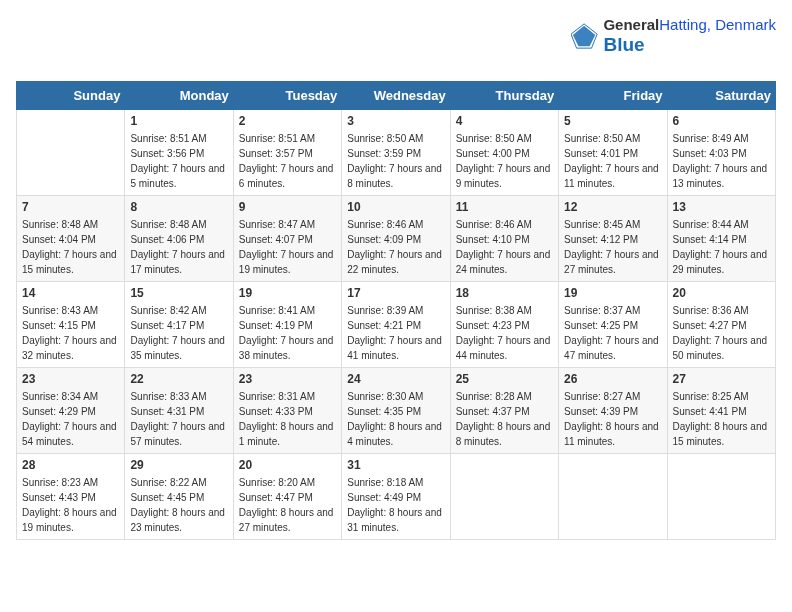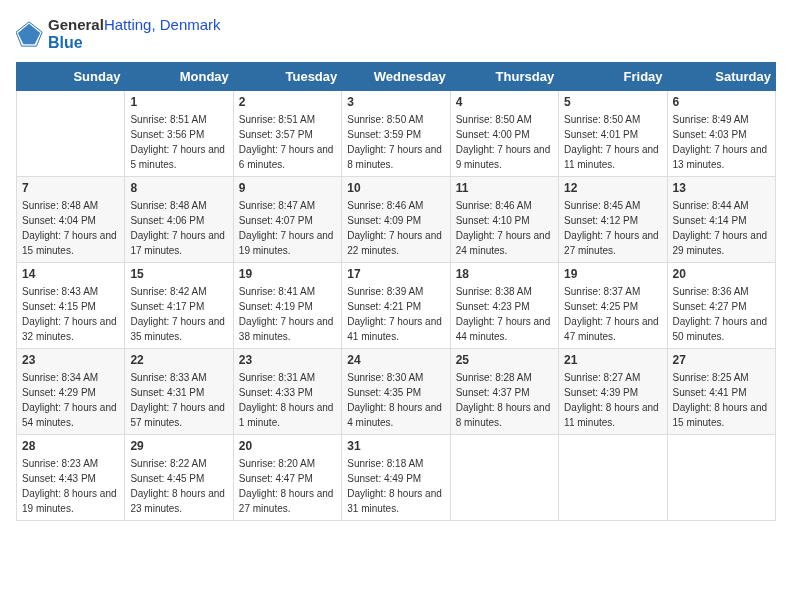--- a/index.html
+++ b/index.html
@@ -5,36 +5,36 @@
     * { box-sizing: border-box; margin: 0; padding: 0; }
     body {
       font-family: Arial, sans-serif;
       background: #fff;
       width: 792px;
       min-height: 612px;
       padding: 16px;
     }
     .header-area {
       display: flex;
-      justify-content: flex-start;
+      justify-content: flex-end;
       align-items: flex-start;
-      margin-bottom: 10px;
+      margin-bottom: 25px;
     }
     .logo {
       display: flex;
       align-items: center;
       gap: 4px;
     }
     .logo-text-general {
       font-size: 15px;
       font-weight: bold;
       color: #333;
     }
     .logo-text-blue {
-      font-size: 16px;
+      font-size: 19px;
       font-weight: bold;
       color: #1a6bb5;
     }
     .logo-icon {
       width: 28px;
       height: 28px;
     }
     .title-area {
       text-align: right;
     }
@@ -279,21 +279,21 @@
   Sunrise: 8:30 AM<br>Sunset: 4:35 PM<br>Daylight: 8 hours and 4 minutes.
 </div>
         </td>
         <td>
           <span class="day-number">25</span>
 <div class="day-info">
   Sunrise: 8:28 AM<br>Sunset: 4:37 PM<br>Daylight: 8 hours and 8 minutes.
 </div>
         </td>
         <td>
-          <span class="day-number">21</span>
+          <span class="day-number">26</span>
 <div class="day-info">
   Sunrise: 8:27 AM<br>Sunset: 4:39 PM<br>Daylight: 8 hours and 11 minutes.
 </div>
         </td>
         <td>
           <span class="day-number">27</span>
 <div class="day-info">
   Sunrise: 8:25 AM<br>Sunset: 4:41 PM<br>Daylight: 8 hours and 15 minutes.
 </div>
         </td>

